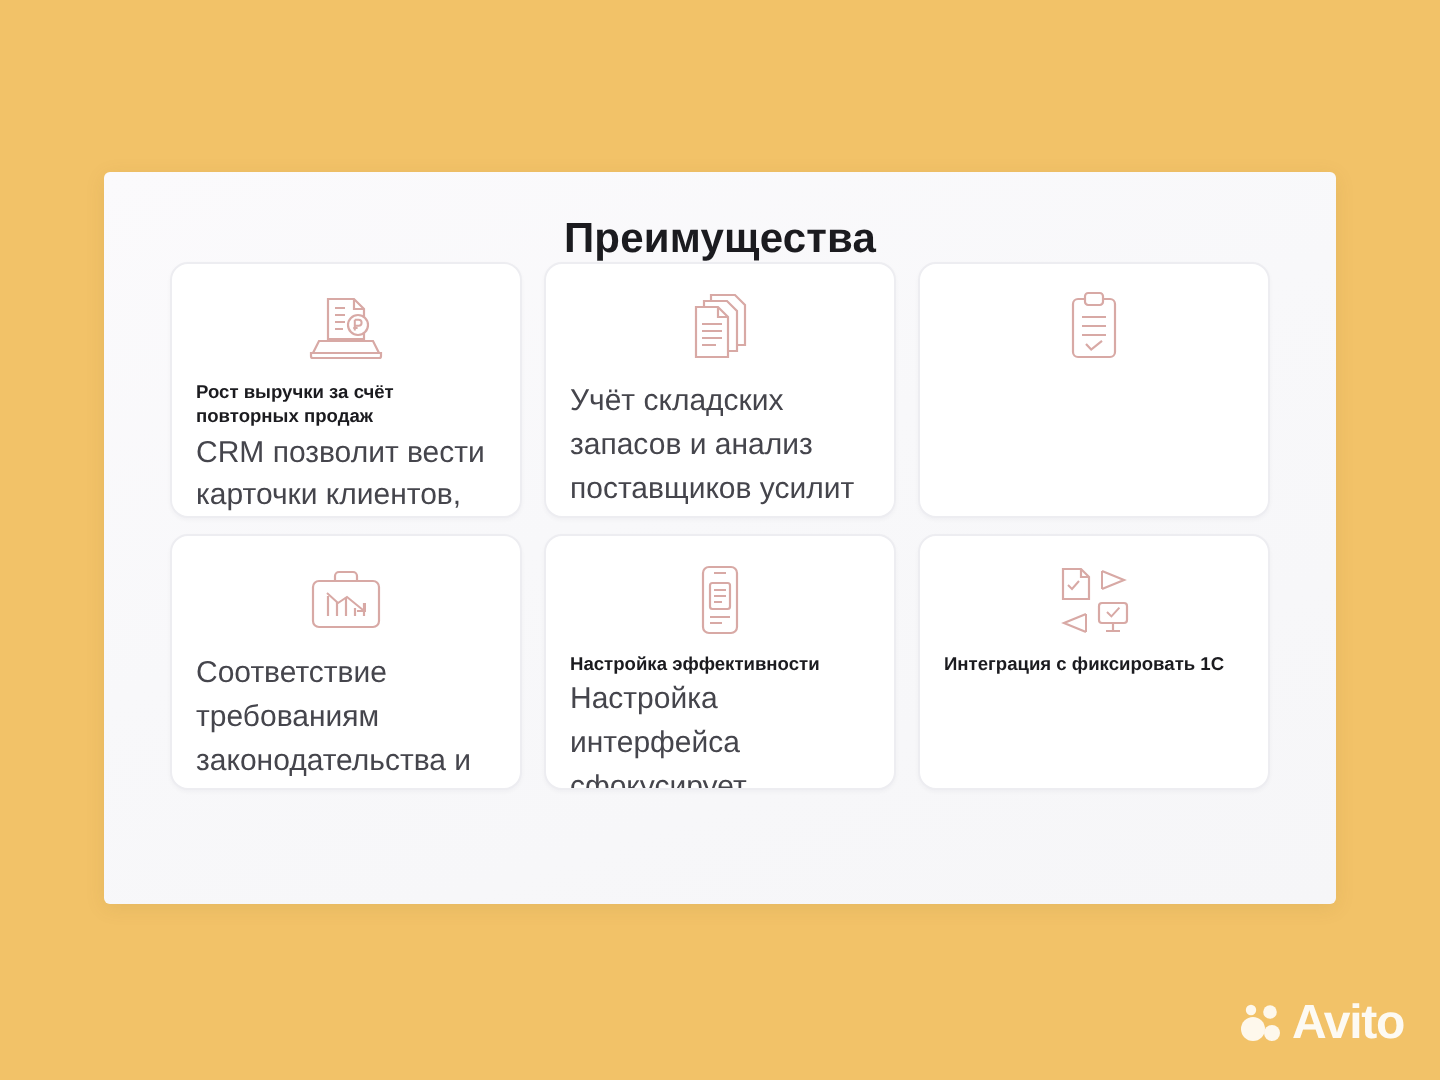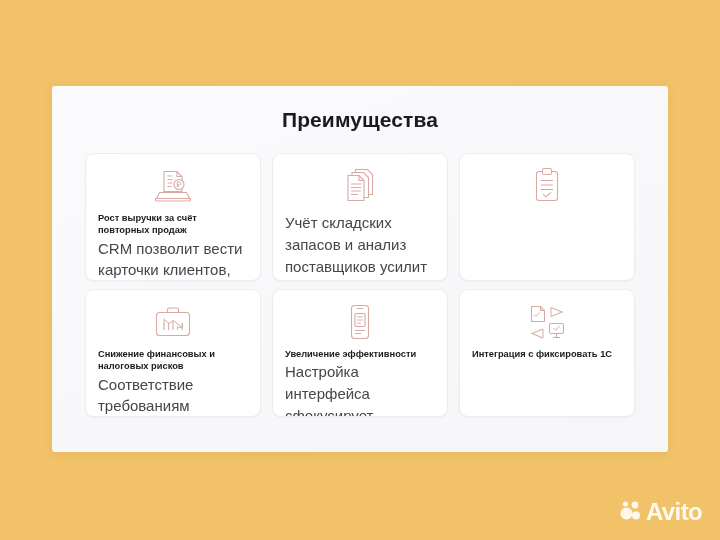--- a/index.html
+++ b/index.html
@@ -43,21 +43,21 @@
     font-size: 21px;
     font-weight: bold;
     letter-spacing: 0.1px;
     color: #1B1B1F;
   }
 
   
   #cards-grid {
     position: absolute;
     left: 33px;
-    top: 67px;
+    top: 45px;
     width: 550px;
     display: grid;
     grid-template-columns: repeat(3, 176px);
     grid-template-rows: 128px 128px;
     column-gap: 11px;
     row-gap: 8px;
   }
 
   .card {
     background: #FFFFFF;
@@ -95,21 +95,21 @@
     color: #45454C;
     margin: 0;
   }
 
   
   #avito-watermark {
     position: absolute;
     left: 620px;
     top: 500px;
     display: flex;
-    align-items: flex-start;
+    align-items: center;
     gap: 4px;
     opacity: 0.92;
     pointer-events: none;
   }
   #avito-watermark .av-mark { display: block; }
   #avito-watermark .av-text {
     font-size: 24px;
     font-weight: bold;
     color: #FFFFFF;
     letter-spacing: -0.6px;
@@ -170,35 +170,34 @@
       <div class="card">
         <div class="card-icon">
           <svg width="40" height="34" viewBox="0 0 40 34" fill="none" stroke="#D8A9A5" stroke-width="1.1">
             <path d="M14.5 7.5V5a2 2 0 012-2h7a2 2 0 012 2v2.5"></path>
             <rect x="3.5" y="7.5" width="33" height="23" rx="3" fill="#fff"></rect>
             <path d="M11 25V15M15.5 25v-7M20 25v-9.5M24.5 25v-4M29 25v-6.5"></path>
             <path d="M10.5 13.5l5.5 5 4.5-3 8 6.5" stroke-width="1"></path>
             <path d="M25.5 22.5h4v-4" stroke-width="1"></path>
           </svg>
         </div>
-        <div class="card-title">Снижение финансовых и налоговых рисков</div>
         <div class="card-desc">Соответствие требованиям законодательства и регламентированный учёт избавят от штрафов.</div>
       </div>
 
       <div class="card">
         <div class="card-icon">
           <svg width="26" height="38" viewBox="0 0 26 38" fill="none" stroke="#D8A9A5" stroke-width="1.1">
             <rect x="4.5" y="2.5" width="17" height="33" rx="3" fill="#fff"></rect>
             <path d="M10 5.5h6"></path>
             <rect x="8" y="10.5" width="10" height="13" rx="1.2" fill="#fff"></rect>
             <path d="M10 14h6M10 17h6M10 20h4" stroke-width="0.9"></path>
             <path d="M8 27.5h10M8 30.5h6"></path>
           </svg>
         </div>
-        <div class="card-title">Увеличение эффективности</div>
+        <div class="card-title">Настройка эффективности</div>
         <div class="card-desc">Настройка интерфейса сфокусирует внимание на целевые задачи и показатели.</div>
       </div>
 
       <div class="card">
         <div class="card-icon">
           <svg width="40" height="38" viewBox="0 0 40 38" fill="none" stroke="#D8A9A5" stroke-width="1.1">
             <path d="M4.5 3.5h9l4 4v11h-13z" fill="#fff"></path>
             <path d="M13.5 3.5v4h4"></path>
             <path d="M7 11.5l2 2 3.5-4" stroke-width="1"></path>
             <path d="M24 4.5l11 4.5-11 4.5" fill="#fff"></path>

